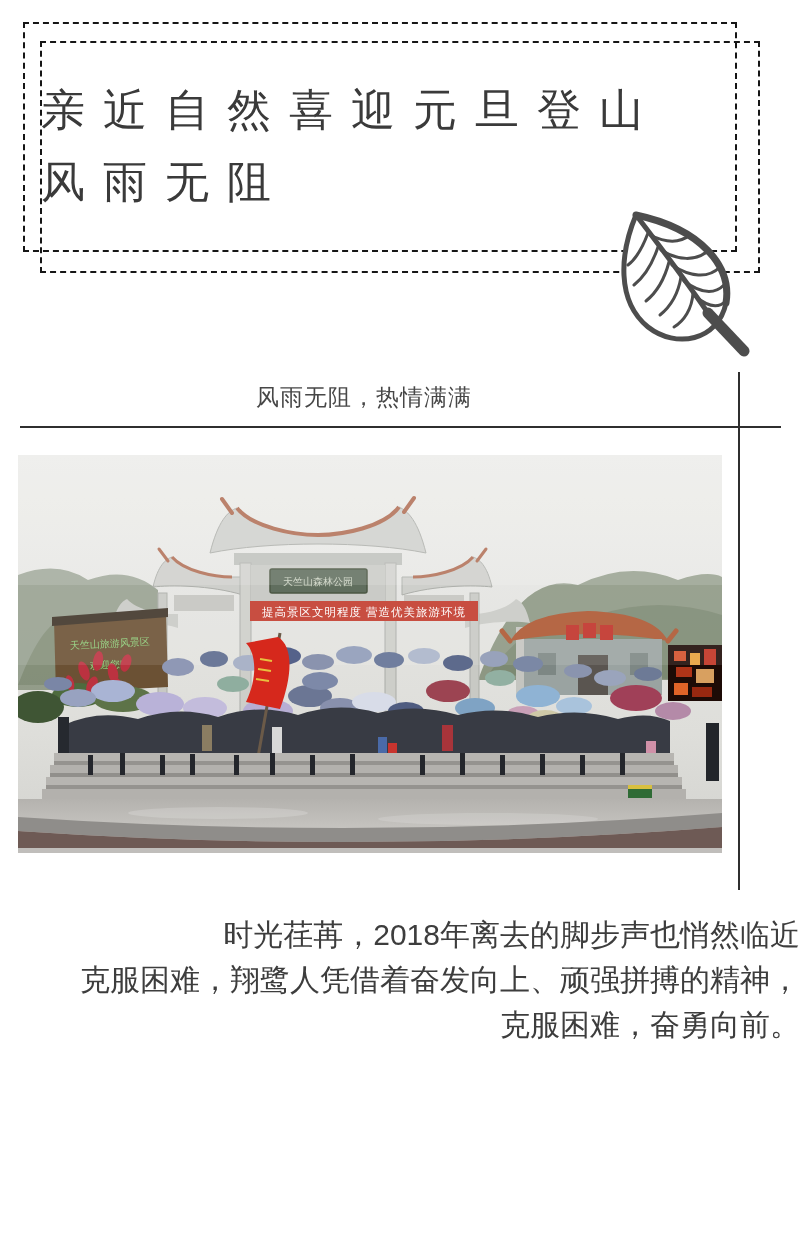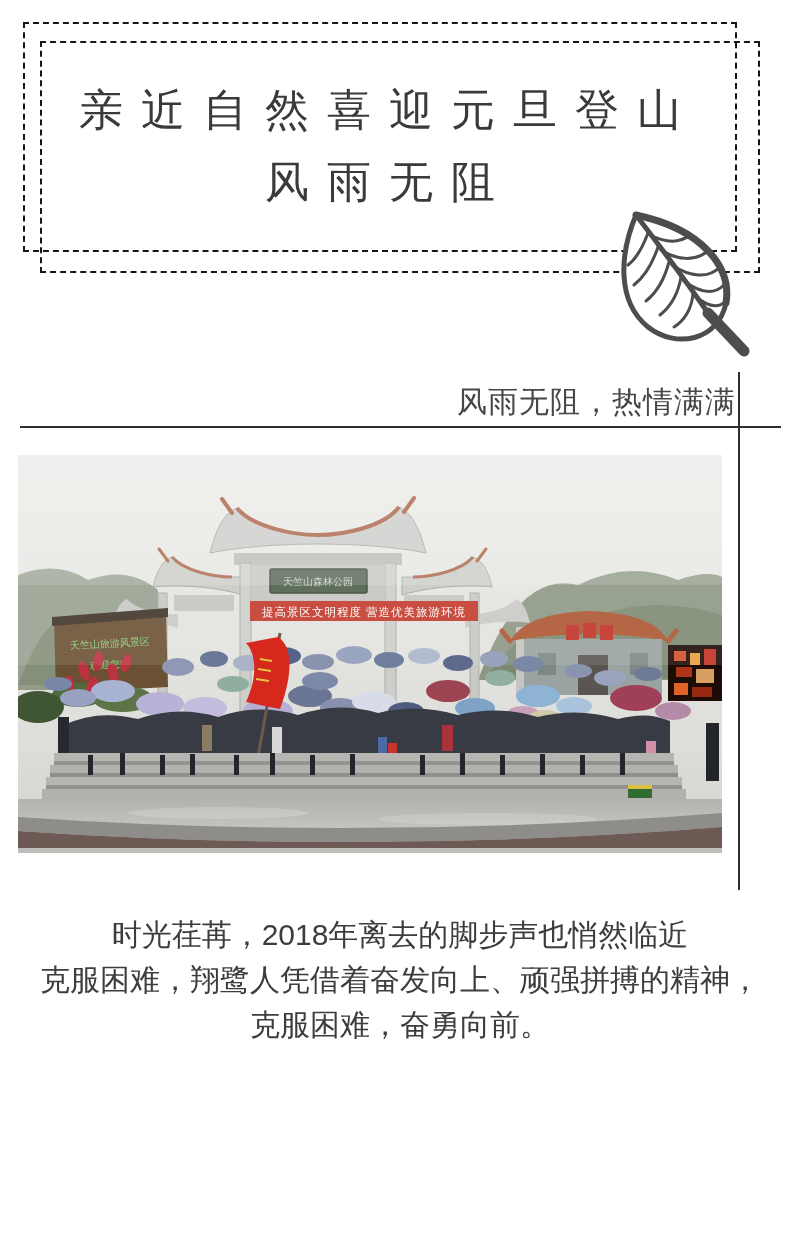--- a/index.html
+++ b/index.html
@@ -1,32 +1,32 @@
 <!DOCTYPE html>
 <html><head>
 <meta charset="utf-8">
 <style>
   html,body{margin:0;padding:0;background:#ffffff;}
   #page{position:relative;width:800px;height:1240px;background:#ffffff;overflow:hidden;
         font-family:"Liberation Sans","DejaVu Sans",sans-serif;}
   .frame{position:absolute;border:2px dashed #161616;box-sizing:border-box;}
   #frame-outer{left:23px;top:22px;width:714px;height:230px;}
   #frame-inner{left:40px;top:41px;width:720px;height:232px;}
-  .title-line{position:absolute;left:23px;width:714px;text-align:center;
+  .title-line{position:absolute;left:23px;width:714px;
         font-size:44px;line-height:1;color:#3a3a3a;letter-spacing:18px;padding-left:18px;
         box-sizing:border-box;font-weight:500;}
   #title-line-1{top:88px;}
   #title-line-2{top:160px;}
   #leaf{position:absolute;left:614px;top:209px;width:138px;height:148px;z-index:6;}
-  #subtitle{position:absolute;left:0;top:382px;width:728px;text-align:right;
-        font-size:30px;color:#474747;letter-spacing:1px;margin-left:8px;}
+  #subtitle{position:absolute;left:0;top:382px;width:728px;text-align:center;
+        font-size:23px;color:#474747;letter-spacing:1px;}
   #rule-h{position:absolute;left:20px;top:426px;width:761px;height:2px;background:#2f2f2f;}
   #rule-v{position:absolute;left:738px;top:372px;width:2px;height:518px;background:#2f2f2f;}
   #photo{position:absolute;left:18px;top:455px;width:704px;height:398px;}
-  #body-text{position:absolute;left:0;top:912px;width:800px;text-align:center;
+  #body-text{position:absolute;left:0;top:912px;width:800px;text-align:right;
         color:#3d3d3d;font-size:30px;}
   .body-line{height:45px;line-height:45px;white-space:nowrap;}
 </style>
 </head>
 <body>
 
 <div id="page">
 
   <div id="frame-outer" class="frame"></div>
   <div id="frame-inner" class="frame"></div>

